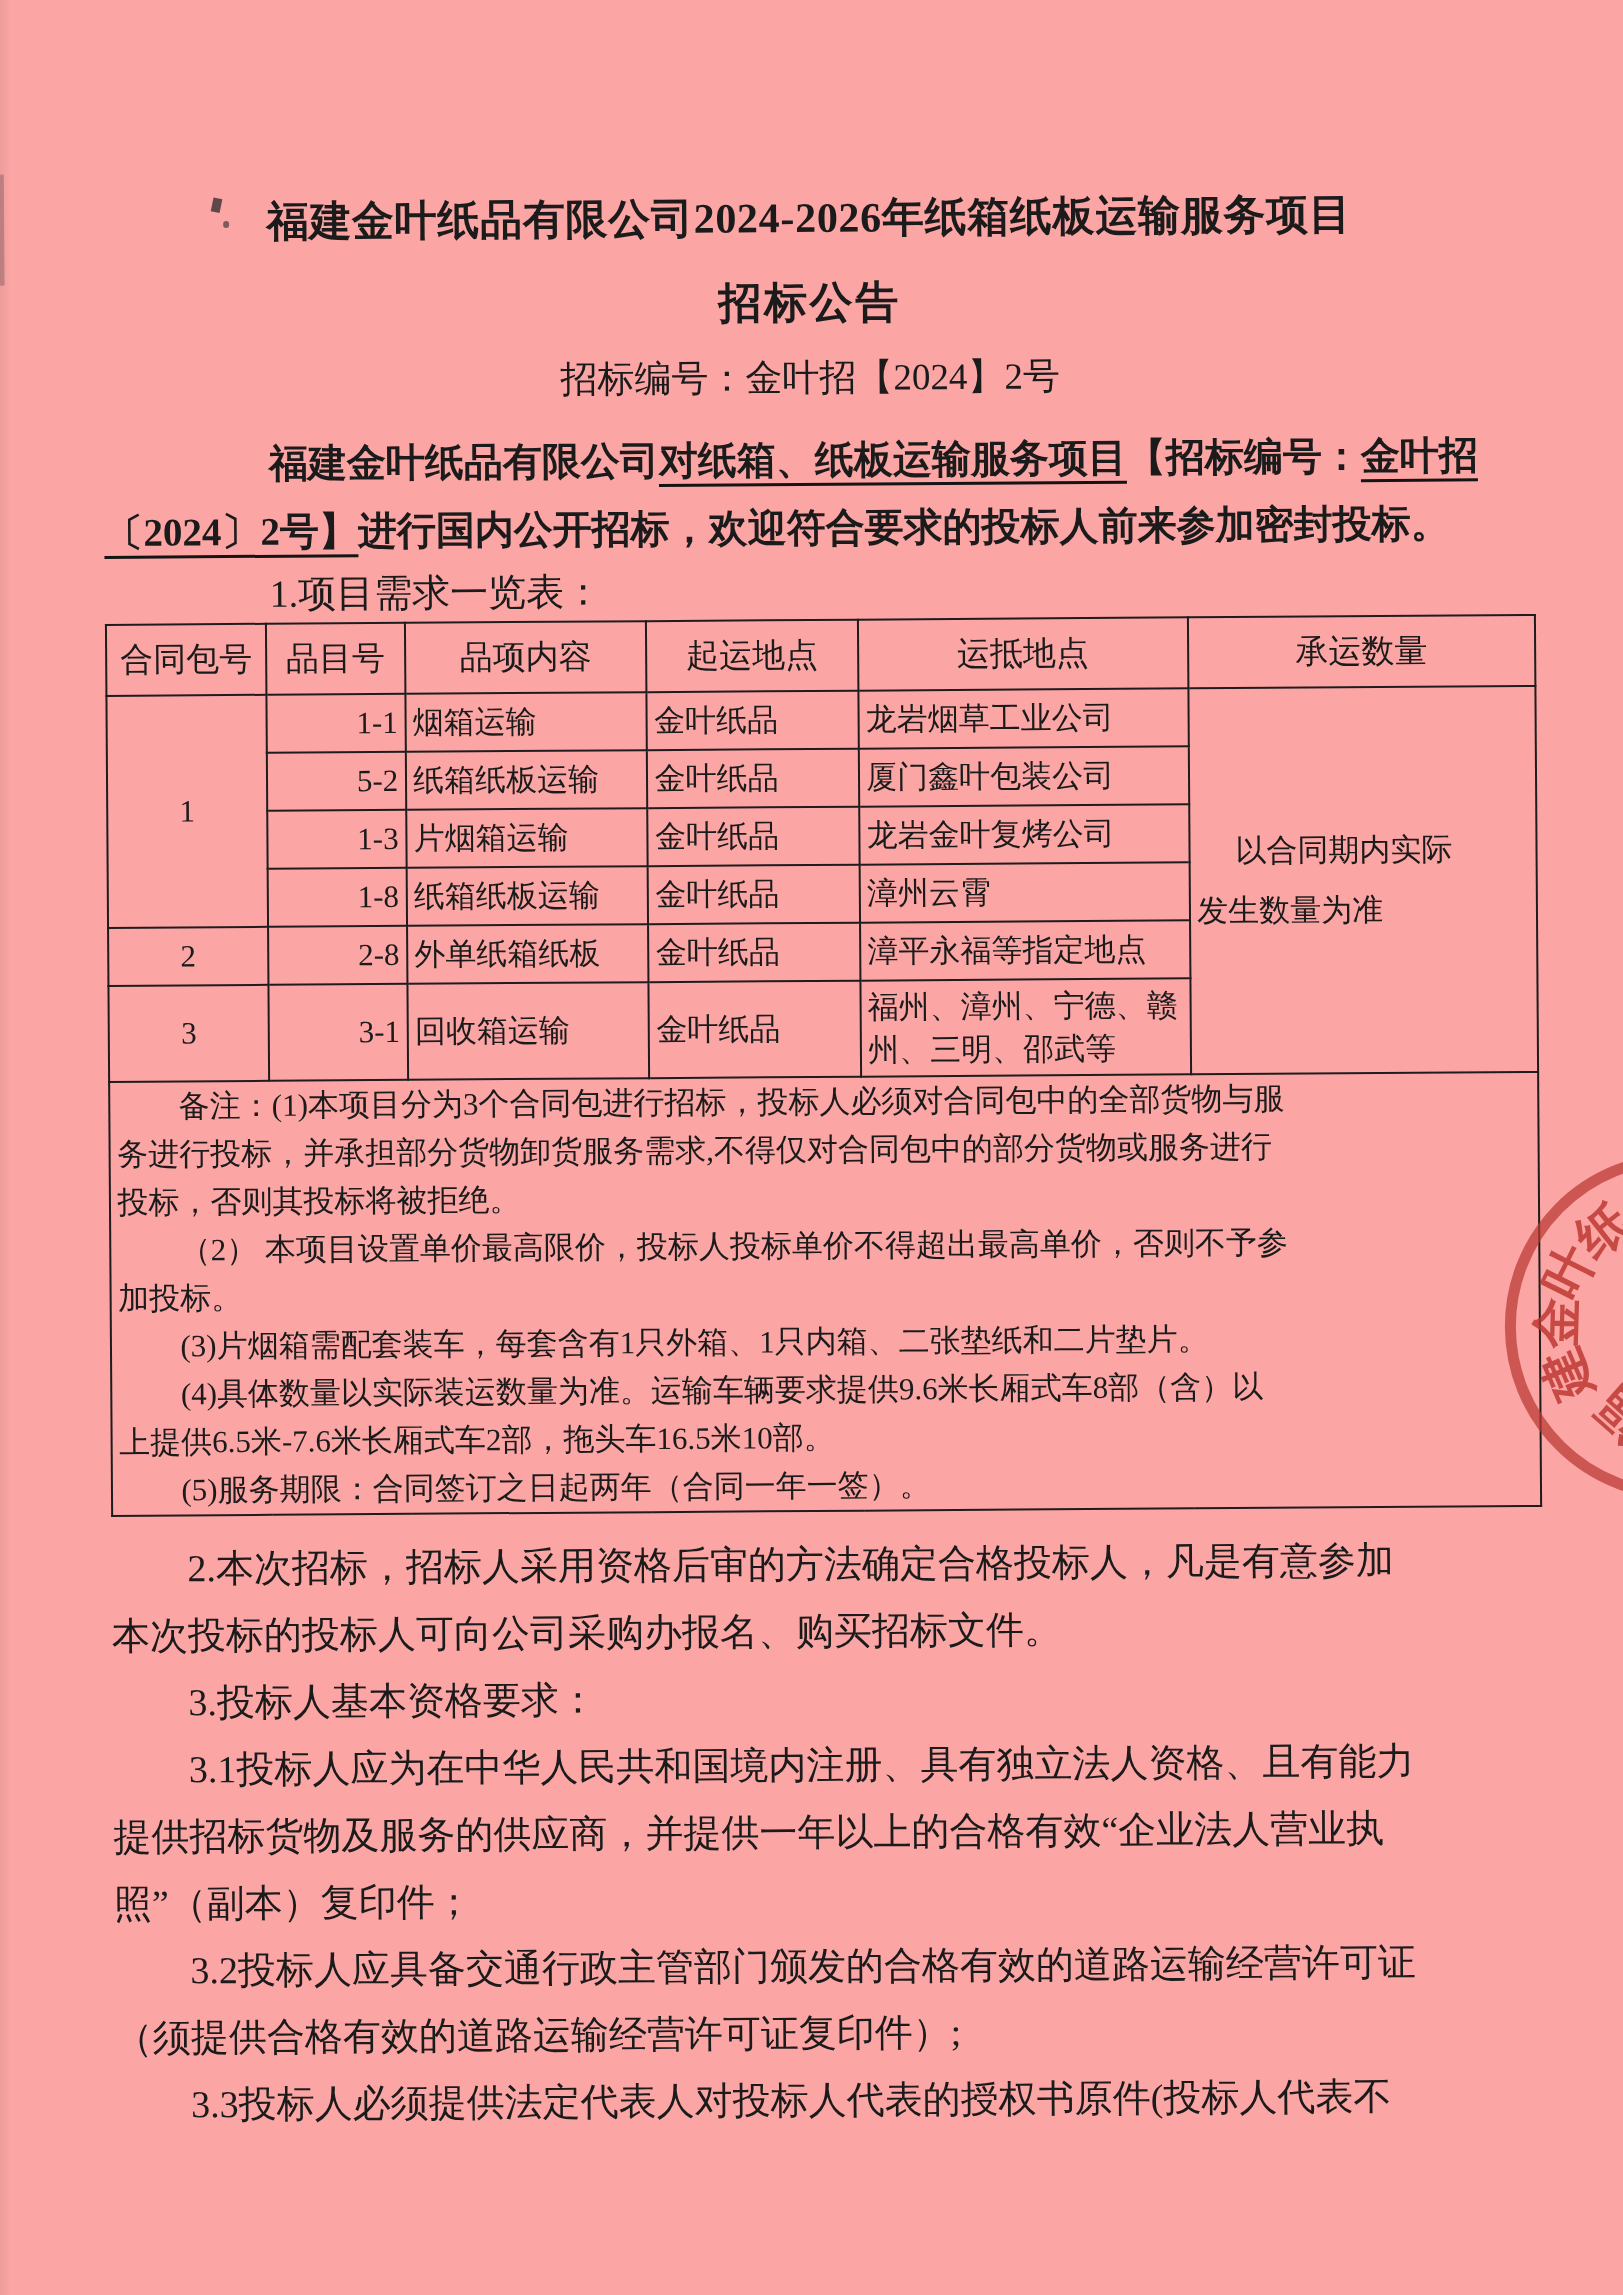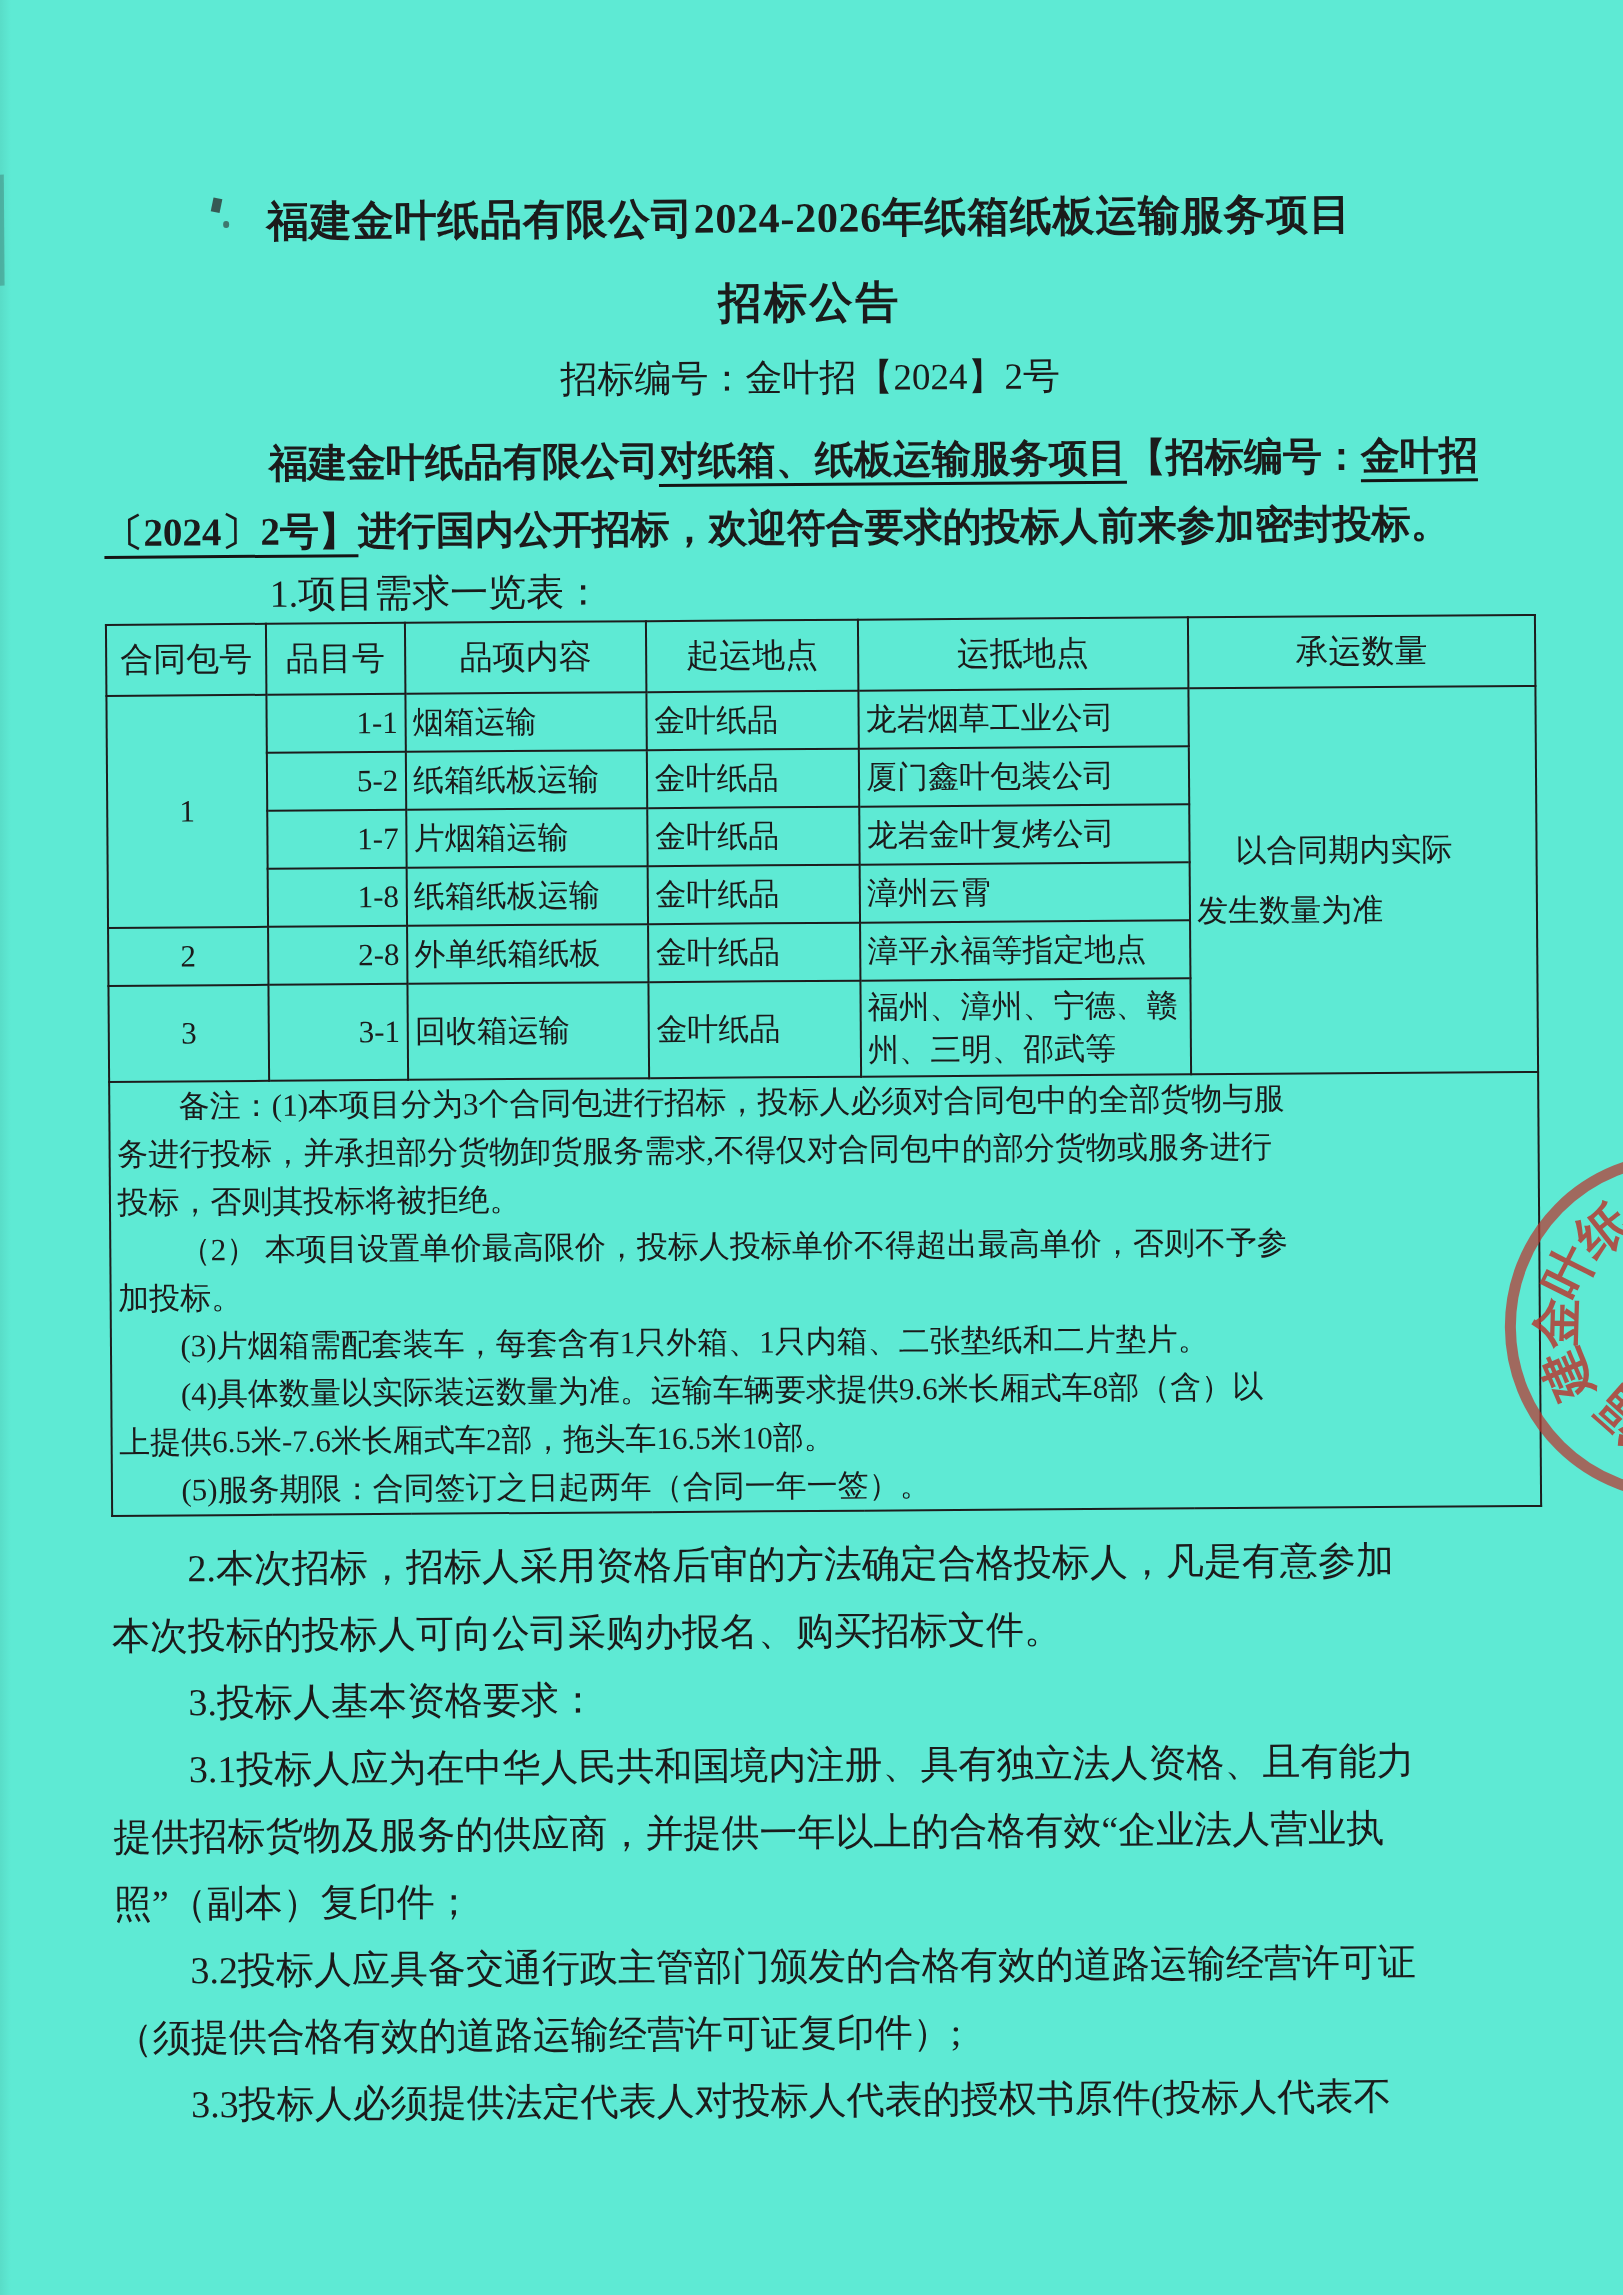--- a/index.html
+++ b/index.html
@@ -1,19 +1,19 @@
 <!DOCTYPE html>
 <html lang="zh" style="font-size:10.5px"><head>
 <meta charset="utf-8">
 <style>
   html,body{margin:0;padding:0;background:#ffffff;}
   .page{
     position:relative;
     width:1623px;height:2295px;
-    background:#5eead4;
+    background:#fca5a5;
     overflow:hidden;
     font-family:"Liberation Serif","DejaVu Serif",serif;
     color:#1b1b1b;
   }
   .page::before{
     content:"";position:absolute;left:0;top:0;bottom:0;width:10.5px;
     background:linear-gradient(to right,rgba(0,0,0,0.06),rgba(0,0,0,0));
     z-index:5;
   }
   .sheet{
@@ -174,21 +174,21 @@
             <td class="qty" rowspan="6">　 以合同期内实际
 发生数量为准</td>
           </tr>
           <tr>
             <td class="itemno">5-2</td>
             <td class="cont">纸箱纸板运输</td>
             <td class="orig">金叶纸品</td>
             <td class="dest">厦门鑫叶包装公司</td>
           </tr>
           <tr>
-            <td class="itemno">1-7</td>
+            <td class="itemno">1-3</td>
             <td class="cont">片烟箱运输</td>
             <td class="orig">金叶纸品</td>
             <td class="dest">龙岩金叶复烤公司</td>
           </tr>
           <tr>
             <td class="itemno">1-8</td>
             <td class="cont">纸箱纸板运输</td>
             <td class="orig">金叶纸品</td>
             <td class="dest">漳州云霄</td>
           </tr>

